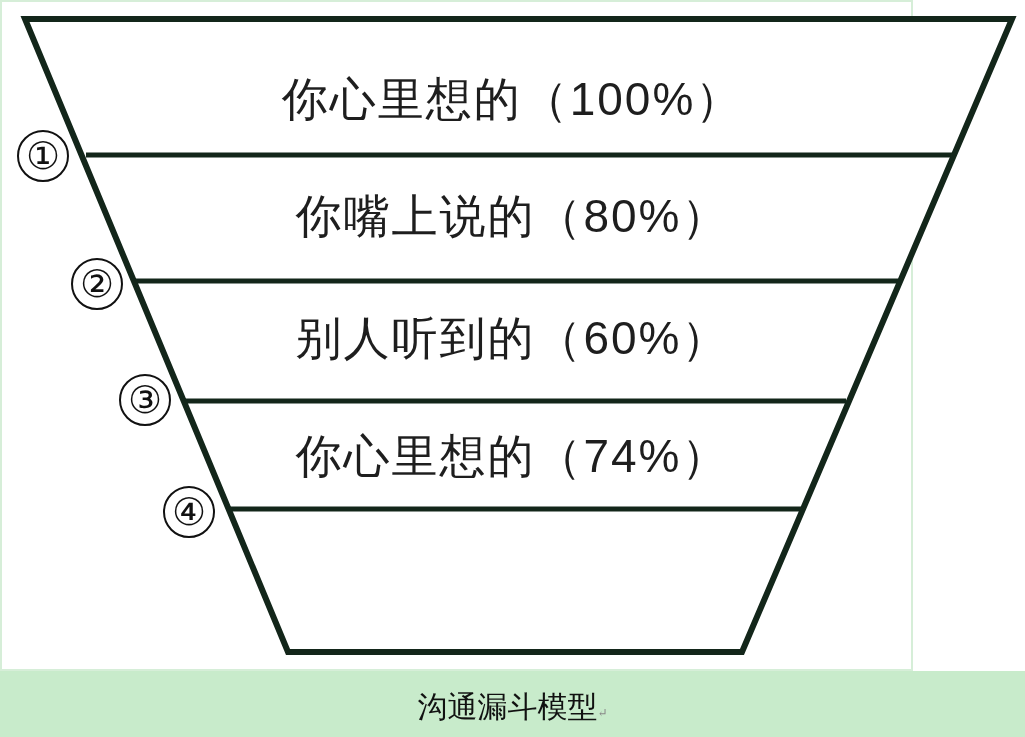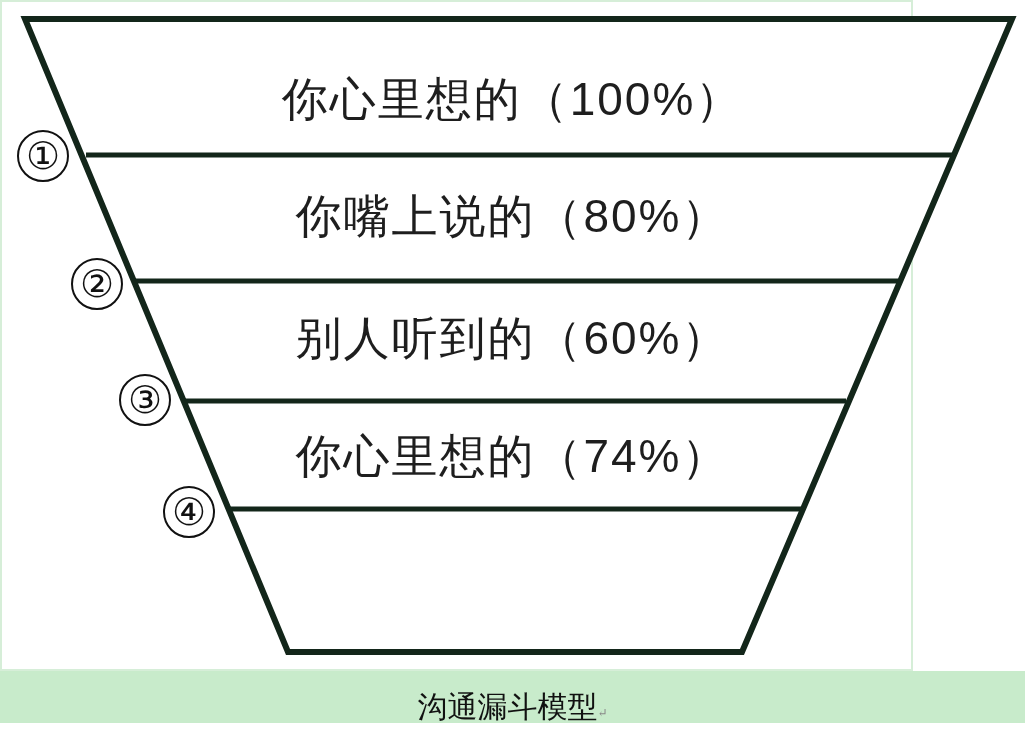--- a/index.html
+++ b/index.html
@@ -2,21 +2,21 @@
 <html><head>
 <meta charset="utf-8">
 <style>
   html, body { margin:0; padding:0; }
   body { width:1025px; height:737px; position:relative; overflow:hidden; background:#ffffff; font-family:"DejaVu Sans", sans-serif; }
   .frame { position:absolute; left:0; top:0; width:913px; height:671px; background:#ffffff; box-shadow: inset 0 0 0 2px #d6eed8; }
   svg.funnel { position:absolute; left:0; top:0; }
   .level-label { position:absolute; left:0; width:1025px; text-align:center; font-size:46px; color:#1e1e1e; letter-spacing:2px; line-height:1; }
   .level-label .pct { font-family:"Liberation Sans", sans-serif; font-size:46px; }
   .circ { position:absolute; width:52px; height:52px; border:2px solid #111; border-radius:50%; background:#fff; box-sizing:border-box; font-family:"DejaVu Serif", serif; font-size:38px; line-height:48px; text-align:center; color:#111; }
-  .caption-band { position:absolute; left:0; top:671px; width:1025px; height:52px; background:#c8ebcb;text-decoration:underline; }
+  .caption-band { position:absolute; left:0; top:671px; width:1025px; height:66px; background:#c8ebcb;text-decoration:underline; }
   .caption { position:absolute; left:0; width:1025px; top:16px; text-align:center; font-family:"DejaVu Serif", serif; font-size:30px; color:#111; }
   .para-mark { font-size:12px; color:#888; }
 </style>
 </head>
 <body>
 
 <div class="frame">
   <svg class="funnel" width="1025" height="671">
     <polygon points="25,19 1012,19 742,652 288,652" fill="#ffffff" stroke="#13261a" stroke-width="6" stroke-linejoin="miter"></polygon>
     <line x1="86" y1="155" x2="952" y2="155" stroke="#13261a" stroke-width="5"></line>

